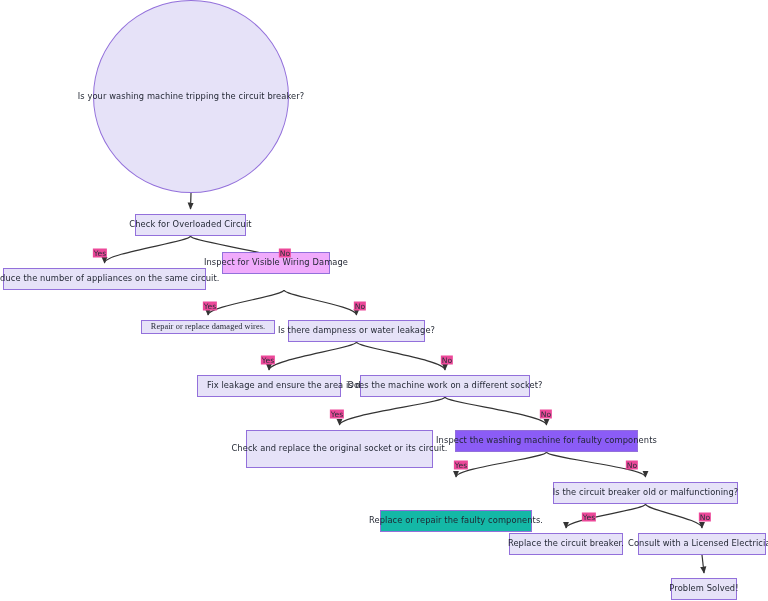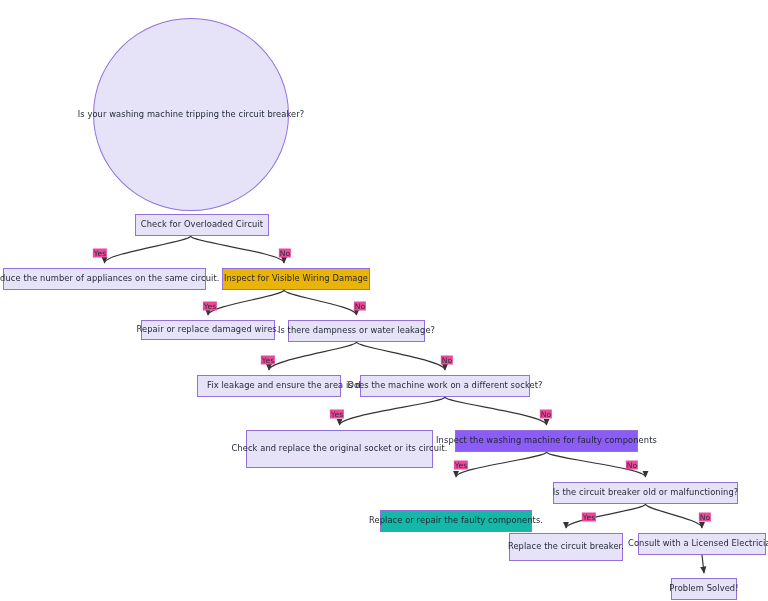--- a/index.html
+++ b/index.html
@@ -75,33 +75,33 @@
         <path d="M445,397 C445,403 339.5,414.36 339.5,425"></path>
         <path d="M445,397 C445,403 546.5,414.36 546.5,425"></path>
         <path d="M546.5,452 C546.5,458 456,467.5 456,477"></path>
         <path d="M546.5,452 C546.5,458 645.5,467.5 645.5,477"></path>
         <path d="M645.5,504 C645.5,510 566,518.88 566,528"></path>
         <path d="M645.5,504 C645.5,510 702,518.88 702,528"></path>
         <path d="M702,555 L704,573"></path>
       </g>
   </svg>
   <div id="node-layer">
-      <div class="node circle" style="left: 93px; top: 0px; width: 196px; height: 193px; background: rgb(230, 226, 248); border-color: rgb(147, 112, 219); margin-top: 18px;">
+      <div class="node circle" style="left: 93px; top: 0px; width: 196px; height: 193px; background: rgb(230, 226, 248); border-color: rgb(147, 112, 219);">
         <span>Is your washing machine tripping the circuit breaker?</span>
       </div>
-      <div class="node" style="left: 135px; top: 214px; width: 134px; height: 22px; background: rgb(230, 226, 248); border-color: rgb(147, 112, 219);">
+      <div class="node" style="left: 135px; top: 214px; width: 111px; height: 22px; background: rgb(230, 226, 248); border-color: rgb(147, 112, 219);">
         <span>Check for Overloaded Circuit</span>
       </div>
       <div class="node" style="left: 3px; top: 268px; width: 203px; height: 22px; background: rgb(230, 226, 248); border-color: rgb(147, 112, 219);">
         <span>Reduce the number of appliances on the same circuit.</span>
       </div>
-      <div class="node" style="left: 222px; top: 268px; width: 148px; height: 22px; background: #eab308; border-color: rgb(147, 112, 219);">
+      <div class="node" style="left: 222px; top: 252px; width: 108px; height: 22px; background: #f0abfc; border-color: rgb(147, 112, 219);">
         <span>Inspect for Visible Wiring Damage</span>
       </div>
-      <div class="node" style="left: 141px; top: 320px; width: 134px; height: 20px; background: rgb(230, 226, 248); border-color: rgb(147, 112, 219);">
+      <div class="node" style="left: 141px; top: 320px; width: 134px; height: 14px; background: rgb(230, 226, 248); border-color: rgb(147, 112, 219); font-family: Liberation Serif, serif;">
         <span>Repair or replace damaged wires.</span>
       </div>
       <div class="node" style="left: 288px; top: 320px; width: 137px; height: 22px; background: rgb(230, 226, 248); border-color: rgb(147, 112, 219);">
         <span>Is there dampness or water leakage?</span>
       </div>
       <div class="node" style="left: 197px; top: 375px; width: 144px; height: 22px; background: rgb(230, 226, 248); border-color: rgb(147, 112, 219); padding-left: 40px;">
         <span>Fix leakage and ensure the area is dry.</span>
       </div>
       <div class="node" style="left: 360px; top: 375px; width: 170px; height: 22px; background: rgb(230, 226, 248); border-color: rgb(147, 112, 219); align-items: center;">
         <span>Does the machine work on a different socket?</span>
@@ -111,21 +111,21 @@
       </div>
       <div class="node" style="left: 455px; top: 430px; width: 183px; height: 22px; background: #8b5cf6; border-color: rgb(147, 112, 219);">
         <span>Inspect the washing machine for faulty components</span>
       </div>
       <div class="node" style="left: 380px; top: 510px; width: 152px; height: 22px; background: #14b8a6; border-color: rgb(147, 112, 219);">
         <span>Replace or repair the faulty components.</span>
       </div>
       <div class="node" style="left: 553px; top: 482px; width: 185px; height: 22px; background: rgb(230, 226, 248); border-color: rgb(147, 112, 219);">
         <span>Is the circuit breaker old or malfunctioning?</span>
       </div>
-      <div class="node" style="left: 509px; top: 533px; width: 114px; height: 28px; background: rgb(230, 226, 248); border-color: rgb(147, 112, 219); justify-content: center;">
+      <div class="node" style="left: 509px; top: 533px; width: 114px; height: 22px; background: rgb(230, 226, 248); border-color: rgb(147, 112, 219); justify-content: center;">
         <span>Replace the circuit breaker.</span>
       </div>
       <div class="node" style="left: 638px; top: 533px; width: 128px; height: 22px; background: rgb(230, 226, 248); border-color: rgb(147, 112, 219);">
         <span>Consult with a Licensed Electrician</span>
       </div>
       <div class="node" style="left: 671px; top: 578px; width: 66px; height: 22px; background: rgb(230, 226, 248); border-color: rgb(147, 112, 219);">
         <span>Problem Solved!</span>
       </div>
     </div>
   <div id="label-layer">

